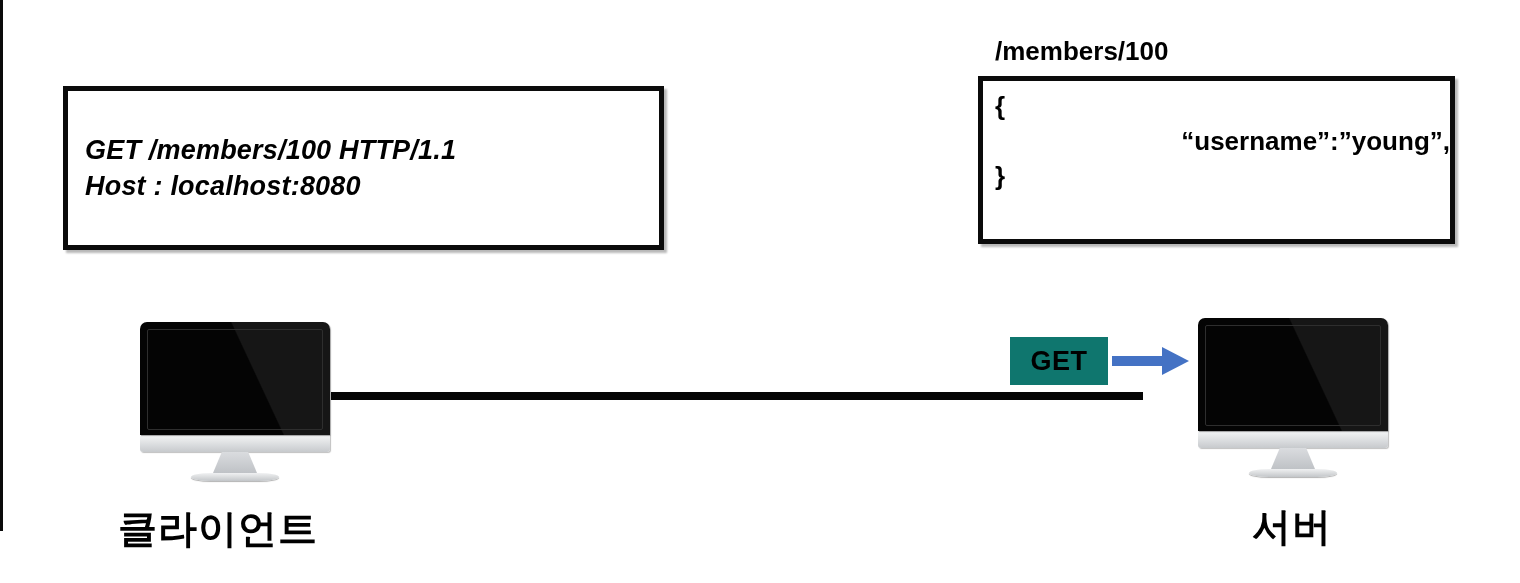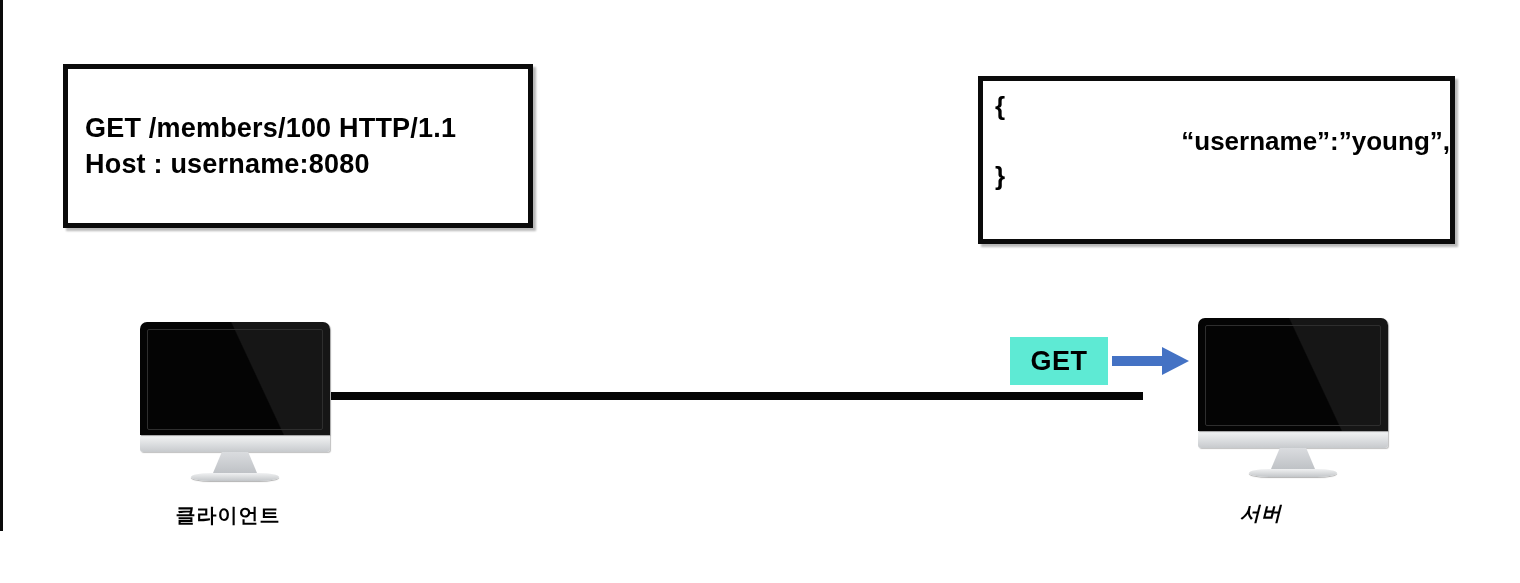--- a/index.html
+++ b/index.html
@@ -7,25 +7,26 @@
   .stage {
     position:relative; width:1520px; height:583px; background:#ffffff;
     font-family:"Liberation Sans","DejaVu Sans",sans-serif; font-weight:bold; color:#000;
     overflow:hidden;
   }
   
   .edge-left { position:absolute; left:0; top:0; width:3px; height:531px; background:#0a0a0a; }
 
   
   .request-box {
-    position:absolute; left:63px; top:64px; width:470px; height:164px;
+    position:absolute; left:63px; top:86px; width:601px; height:164px;
     border:5px solid #0b0b0b; background:#fff;
     display:flex; flex-direction:column; justify-content:center;
     padding-left:17px; font-size:27px; line-height:36px; letter-spacing:0.2px;
     box-shadow:3px 3px 2px rgba(0,0,0,0.28);
+    font-style:italic;
   }
 
   
   .response-path {
     position:absolute; left:995px; top:36px; font-size:26px; line-height:30px;
   }
   .response-box {
     position:absolute; left:978px; top:76px; width:477px; height:168px;
     border:5px solid #0b0b0b; background:#fff;
     padding:8px 0 0 12px; font-size:26px; line-height:35px;
@@ -61,23 +62,23 @@
   .monitor .base {
     width:88px; height:8px; margin:0 auto;
     background:linear-gradient(#f0f1f2,#c3c6c9);
     border-radius:45% / 100%;
     box-shadow:0 1px 1px rgba(0,0,0,0.3);
   }
 
   .client-monitor { left:140px; top:322px; }
   .server-monitor { left:1198px; top:318px; }
 
-  .node-label { position:absolute; text-align:center; font-size:20px; letter-spacing:1px; }
+  .node-label { position:absolute; text-align:left; font-size:39px; letter-spacing:1px; }
   .client-label { left:118px; top:502px; width:220px; }
-  .server-label { left:1176px; top:500px; width:170px;font-style:italic; }
+  .server-label { left:1252px; top:500px; width:170px; }
 
   
   .get-badge {
     position:absolute; left:1010px; top:337px; width:98px; height:48px;
     display:flex; align-items:center; justify-content:center;
     font-size:27px; letter-spacing:0.5px;
   }
   .arrow-right { position:absolute; left:1112px; top:347px; width:78px; height:28px; }
   .arrow-right .shaft { position:absolute; left:0; top:9px; width:52px; height:10px; }
   .arrow-right .head {
@@ -88,23 +89,24 @@
 </style>
 </head>
 <body>
 
 <div class="stage">
 
   <div class="edge-left"></div>
 
   <div class="request-box">
     <div>GET /members/100 HTTP/1.1</div>
-    <div>Host : username:8080</div>
+    <div>Host : localhost:8080</div>
   </div>
 
+  <div class="response-path">/members/100</div>
   <div class="response-box">
     <div>{</div>
     <div class="indent">“username”:”young”,</div>
     <div>}</div>
   </div>
 
   <div class="conn-line" style="background: rgb(5, 5, 5);"></div>
 
   <div class="monitor client-monitor">
     <div class="screen">
@@ -120,19 +122,19 @@
       <div class="screen-inner"></div>
     </div>
     <div class="chin"></div>
     <div class="neck"></div>
     <div class="base"></div>
   </div>
 
   <div class="node-label client-label">클라이언트</div>
   <div class="node-label server-label">서버</div>
 
-  <div class="get-badge" style="background: #5eead4;">GET</div>
+  <div class="get-badge" style="background: #0f766e;">GET</div>
   <div class="arrow-right">
     <div class="shaft" style="background: rgb(68, 114, 196);"></div>
     <div class="head" style="border-left-color: rgb(68, 114, 196);"></div>
   </div>
 
 </div>
 
 </body></html>

